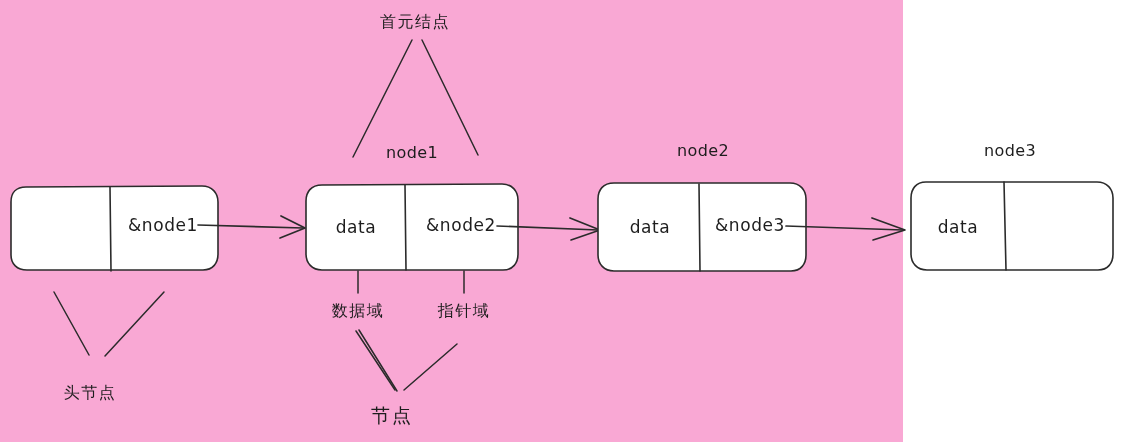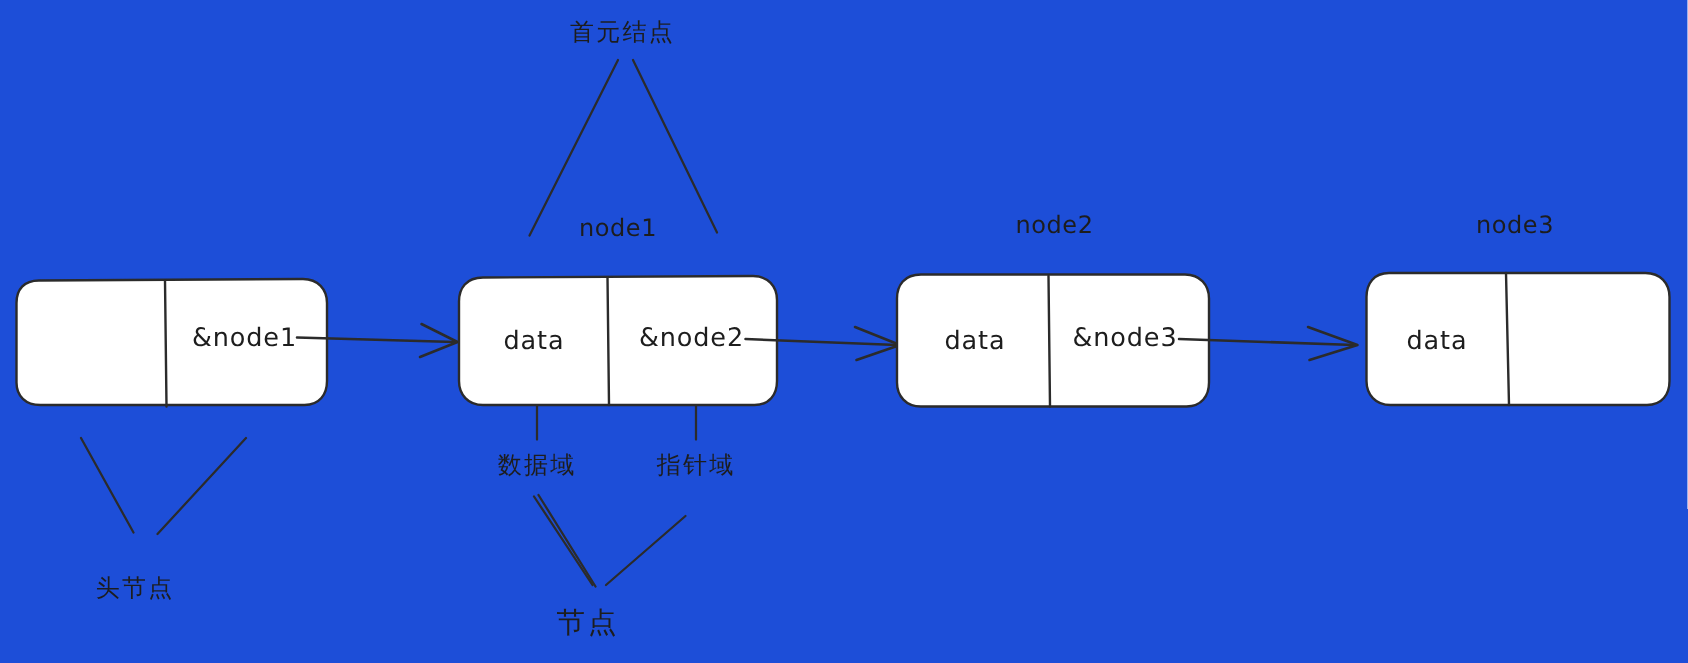--- a/index.html
+++ b/index.html
@@ -9,23 +9,23 @@
     background: #ffffff;
   }
   body {
     width: 1125px;
     height: 442px;
     font-family: "DejaVu Sans", sans-serif;
     overflow: hidden;
   }
   #diagram-root {
     position: relative;
-    width: 1125px;
+    width: 903px;
     height: 442px;
-    background: #1d4ed8;
+    background: #f9a8d4;
   }
   svg#diagram-svg {
     display: block;
     width: 1125px;
     height: 442px;
   }
   .node-box {
     fill: #ffffff;
     stroke: #2b2b2b;
     stroke-width: 1.6;

